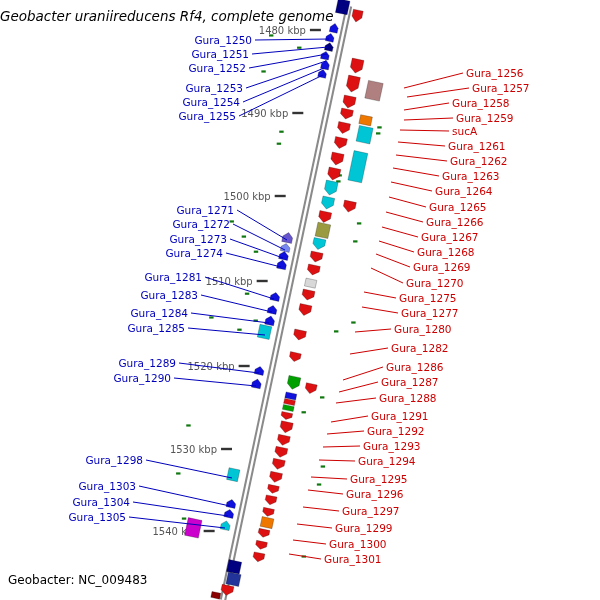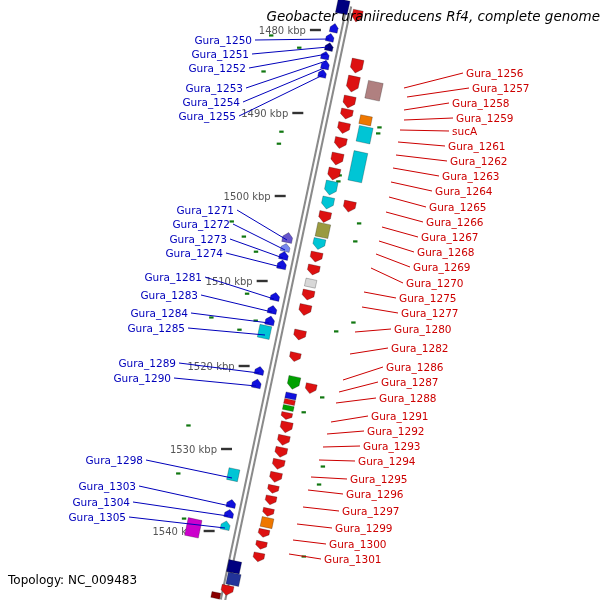--- a/index.html
+++ b/index.html
@@ -1,19 +1,19 @@
 <!DOCTYPE html>
 <html><head>
 <meta charset="utf-8">
 <style>
   html,body{margin:0;padding:0;background:#fff;}
   #screen{position:relative;width:600px;height:600px;background:#ffffff;overflow:hidden;
           font-family:"DejaVu Sans","Liberation Sans",sans-serif;}
   #map-svg{position:absolute;left:0;top:0;width:600px;height:600px;}
-  #genome-title{position:absolute;top:8px;left:0;width:100%;text-align:right;
+  #genome-title{position:absolute;top:8px;left:0;width:100%;text-align:left;
                 font-style:italic;font-size:13.5px;color:#000;}
   .footer-text{position:absolute;top:573px;font-size:12px;color:#000;white-space:nowrap;}
   #footer-accession{left:8px;}
   #footer-info{left:258px;}
 </style>
 </head>
 <body>
 
 <div id="screen">
   <svg id="map-svg" viewBox="0 0 600 600">
@@ -231,14 +231,14 @@
       <line x1="339" y1="511" x2="303" y2="507" stroke="#cc0000" stroke-width="1"></line>
       <text x="342" y="515" fill="#cc0000" font-size="10.5" text-anchor="start">Gura_1297</text>
       <line x1="332" y1="528" x2="297" y2="524" stroke="#cc0000" stroke-width="1"></line>
       <text x="335" y="532" fill="#cc0000" font-size="10.5" text-anchor="start">Gura_1299</text>
       <line x1="326" y1="544" x2="293" y2="540" stroke="#cc0000" stroke-width="1"></line>
       <text x="329" y="548" fill="#cc0000" font-size="10.5" text-anchor="start">Gura_1300</text>
       <line x1="321" y1="559" x2="289" y2="554" stroke="#cc0000" stroke-width="1"></line>
       <text x="324" y="563" fill="#cc0000" font-size="10.5" text-anchor="start">Gura_1301</text>
     </svg>
   <div id="genome-title">Geobacter uraniireducens Rf4, complete genome</div>
-  <div id="footer-accession" class="footer-text">Topology: NC_009483</div>
+  <div id="footer-accession" class="footer-text">Geobacter: NC_009483</div>
 </div>
 
 </body></html>

